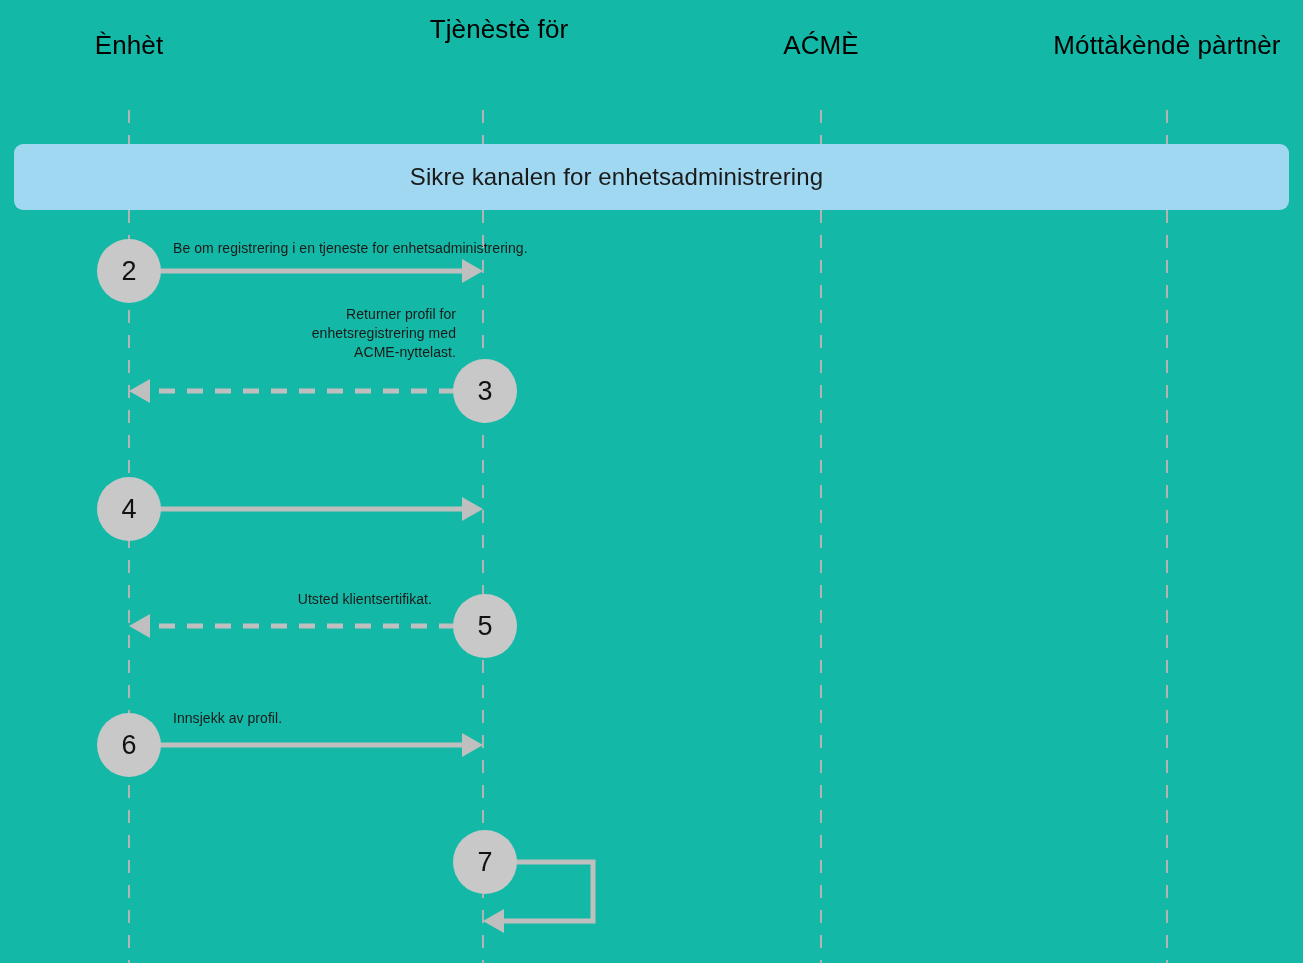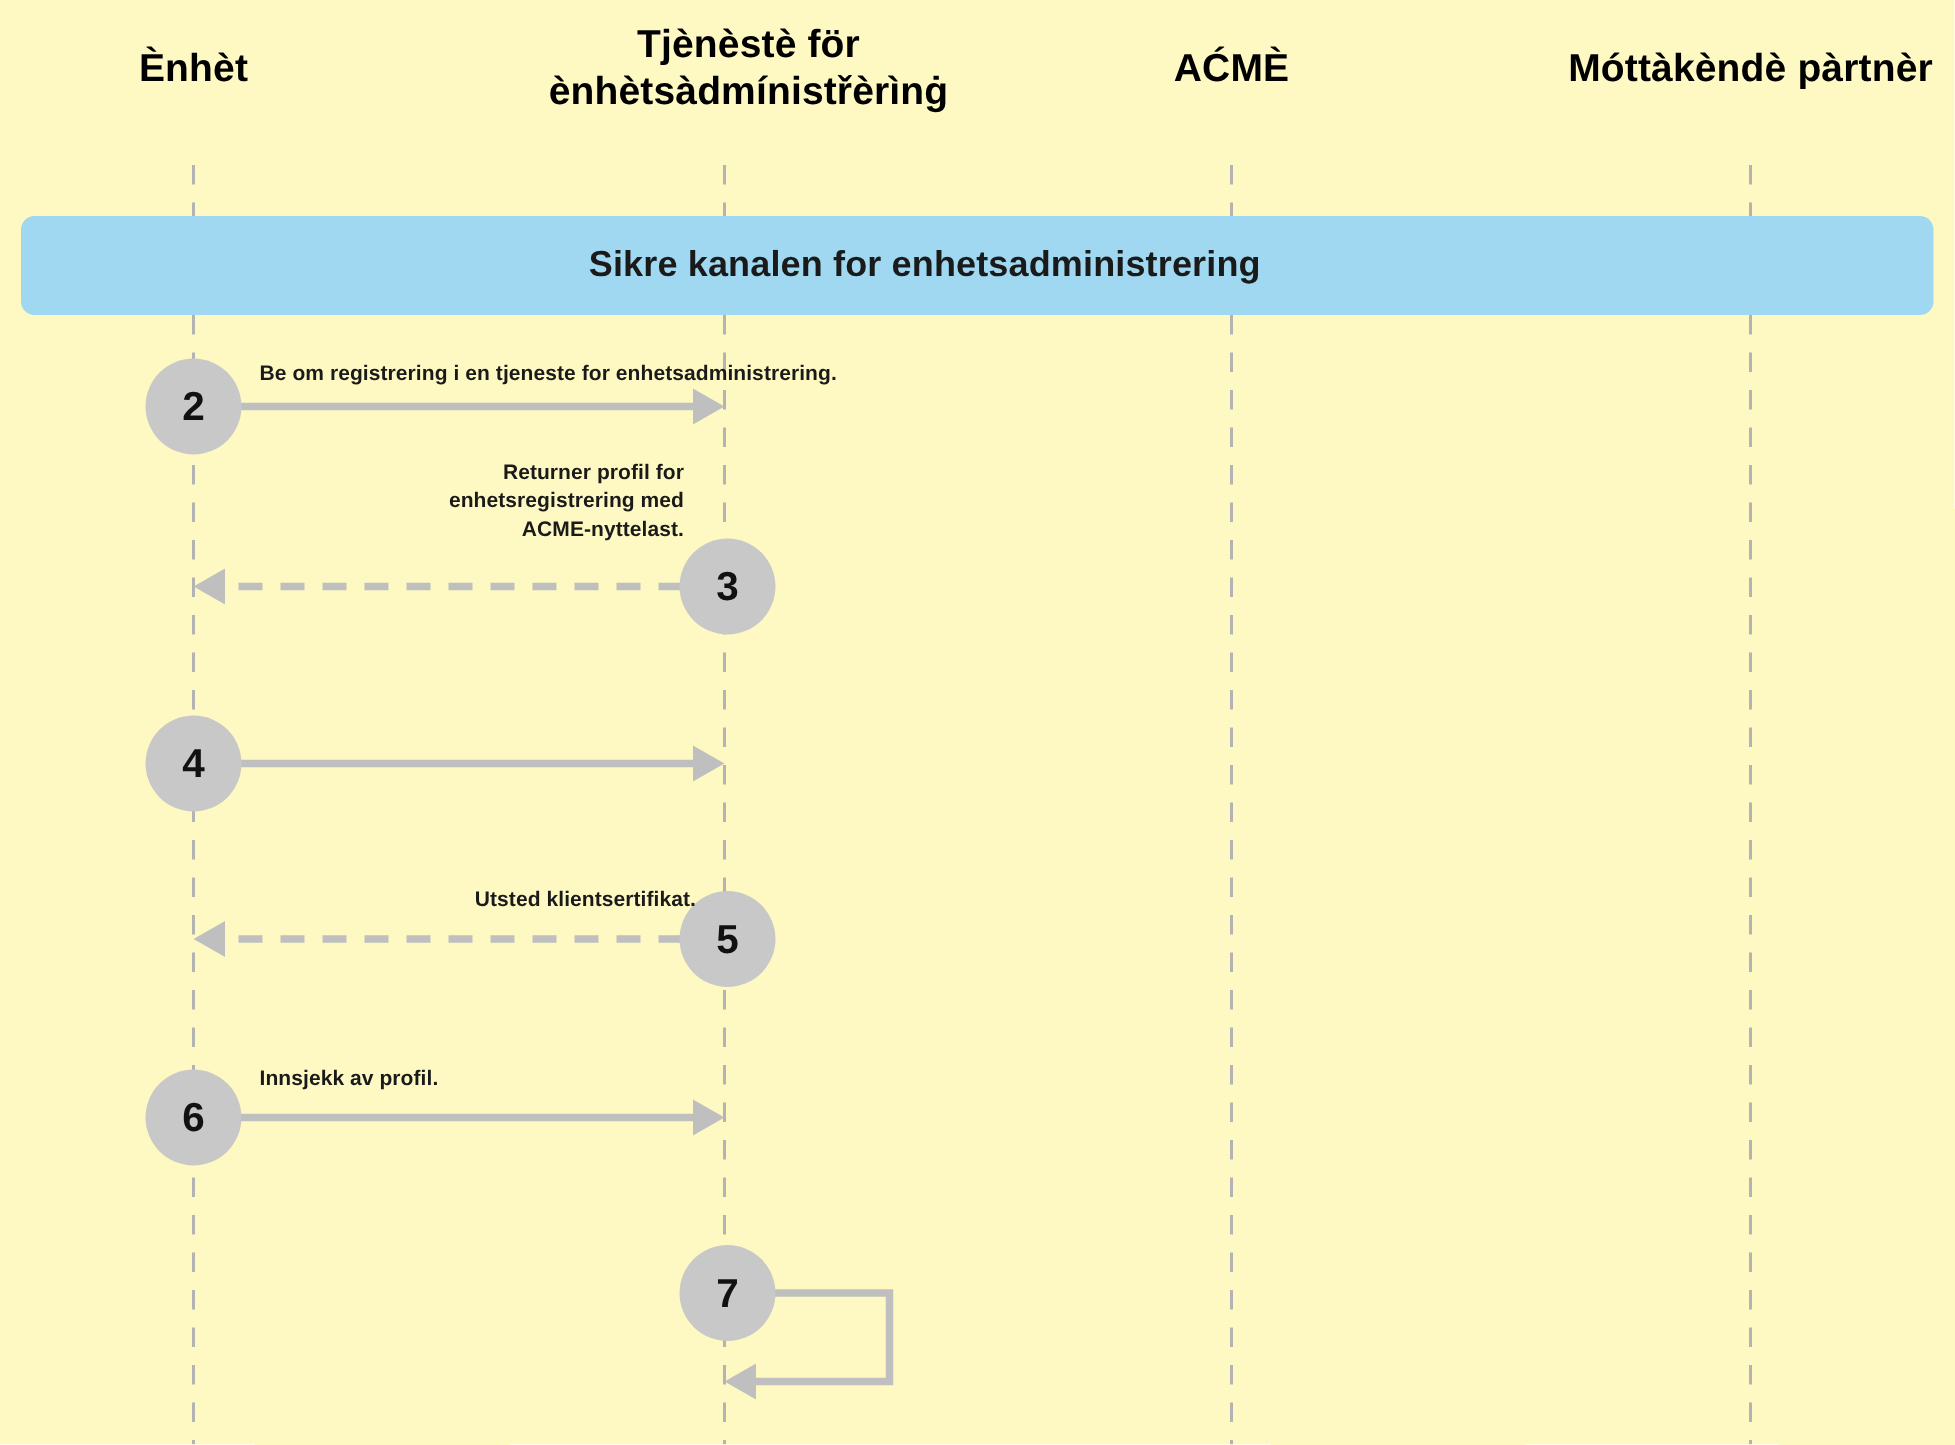--- a/index.html
+++ b/index.html
@@ -10,22 +10,21 @@
   }
   body {
     font-family: "Liberation Sans", sans-serif;
     -webkit-font-smoothing: antialiased;
   }
   #diagram {
     position: relative;
     width: 1303px;
     height: 963px;
     overflow: hidden;
-    background: #fef9c3;
-    font-weight: bold;
+    background: #14b8a6;
   }
   .layer {
     position: absolute;
     left: 0;
     top: 0;
     width: 1303px;
     height: 963px;
   }
   #svg-layer { z-index: 1; }
   #text-layer { z-index: 2; pointer-events: none; }
@@ -136,21 +135,20 @@
   </svg>
 
   <div class="layer" id="text-layer">
 
     <div class="col-header" style="left:129px; top:30px;">
       <div>Ènhèt</div>
     </div>
 
     <div class="col-header" style="left:483px; top:14px;margin-left:16px;">
       <div>Tjènèstè för</div>
-      <div>ènhètsàdmínistřèrìnġ</div>
     </div>
 
     <div class="col-header" style="left:821px; top:30px;">
       <div>AĆMÈ</div>
     </div>
 
     <div class="col-header" style="left:1167px; top:30px;">
       <div>Móttàkèndè pàrtnèr</div>
     </div>
 
@@ -163,19 +161,19 @@
     <div class="step-num" style="left:129px; top:745px;">6</div>
     <div class="step-num" style="left:485px; top:862px;">7</div>
 
     <div class="msg-label msg-left" style="left:173px; top:239px;">Be om registrering i en tjeneste for enhetsadministrering.</div>
 
     <div class="msg-label msg-right" style="left:444px; top:305px;margin-left:12px;">Returner profil for
 enhetsregistrering med
 ACME-nyttelast.</div>
 
 
-    <div class="msg-label msg-right" style="left:464px; top:590px;">Utsted klientsertifikat.</div>
+    <div class="msg-label msg-right" style="left:432px; top:590px;">Utsted klientsertifikat.</div>
 
     <div class="msg-label msg-left" style="left:173px; top:709px;">Innsjekk av profil.</div>
 
 
   </div>
 </div>
 
 </body></html>

